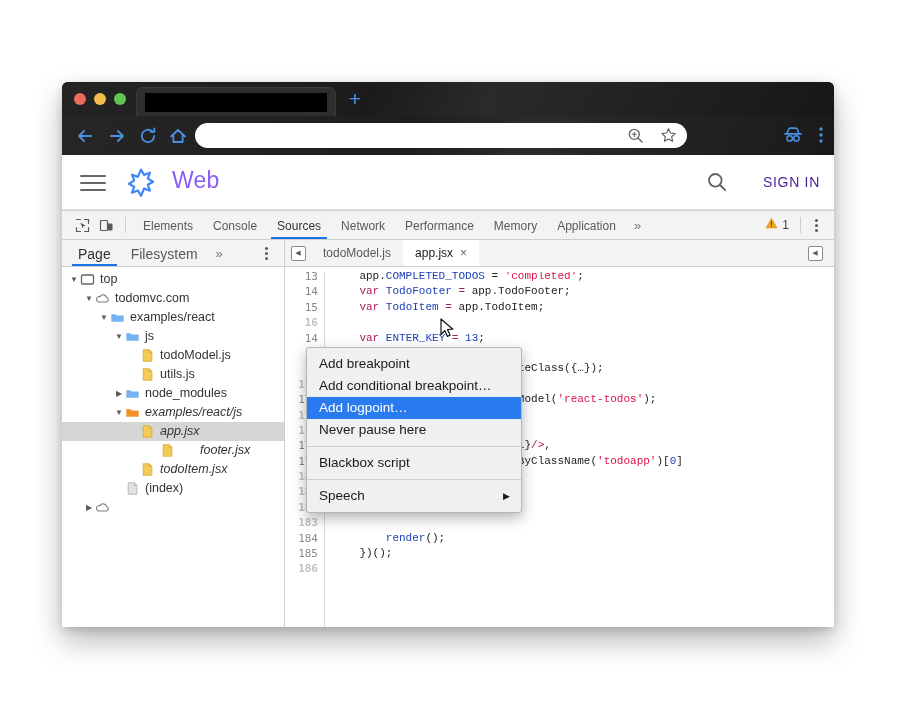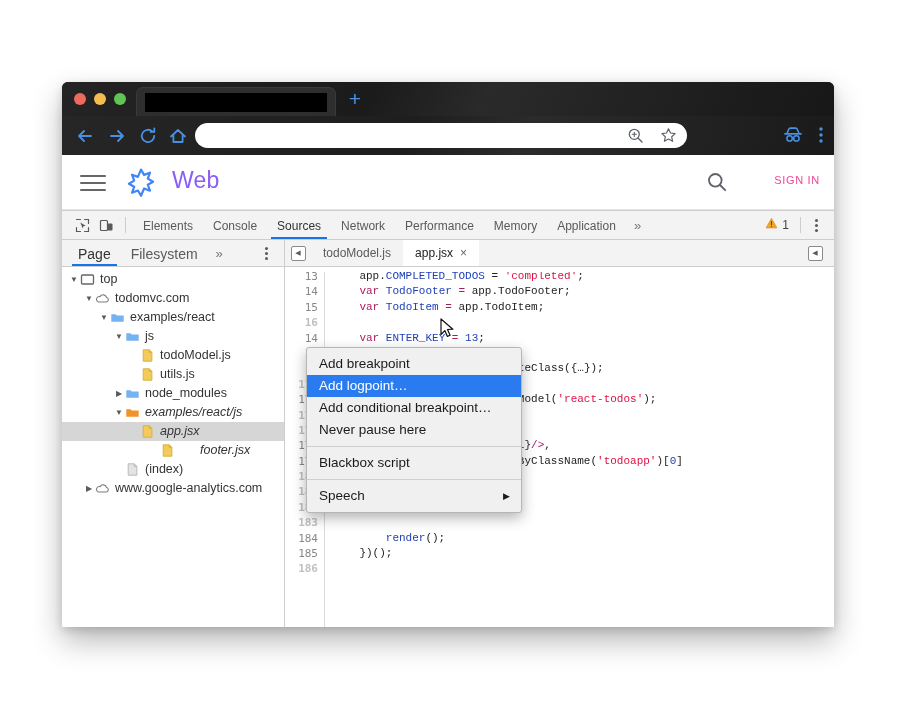--- a/index.html
+++ b/index.html
@@ -84,21 +84,21 @@
   .hamburger { position:absolute; left:18px; top:20px; width:26px; }
   .hamburger span { display:block; height:2px; background:#666; margin-bottom:5px; border-radius:1px; }
   .brand-logo { position:absolute; left:63px; top:12px; width:32px; height:32px; }
   .brand-title {
     position:absolute; left:110px; top:12px;
     font-size:23px; color:#8b5cf6; letter-spacing:0.2px;
   }
   .hdr-search { position:absolute; right:106px; top:16px; width:22px; height:22px; }
   .hdr-signin {
     position:absolute; right:14px; top:19px;
-    font-size:11px; color:#ec4899; letter-spacing:0.7px;
+    font-size:14px; color:#4c1d95; letter-spacing:0.7px;
   }
 
   
   .devtools {
     position:relative;
     height: 418px;
     background:#f3f3f3;
     border-top: 1px solid #cdcdcd;
     display:flex; flex-direction:column;
   }
@@ -457,34 +457,41 @@
                 <span class="tree-label italic">app.jsx</span>
               </div>
               <div class="tree-row" style="padding-left: 66px; gap: 20px;">
                 <span class="twisty"></span>
                 <span class="tree-ico"><svg width="15" height="15" viewBox="0 0 15 15">
                     <path d="M3.2 1.8h6.1l2.6 2.6v8.8H3.2z" fill="#f2cb5b" stroke="#d7ae3a" stroke-width="0.9" stroke-linejoin="round"></path>
                     <path d="M9.3 1.8v2.6h2.6" fill="#e0bb46" stroke="#d7ae3a" stroke-width="0.9" stroke-linejoin="round"></path>
                   </svg></span>
                 <span class="tree-label italic">footer.jsx</span>
               </div>
+              <div class="tree-row" style="padding-left: 66px;">
+                <span class="twisty"></span>
+                <span class="tree-ico"><svg width="15" height="15" viewBox="0 0 15 15">
+                    <path d="M3.2 1.8h6.1l2.6 2.6v8.8H3.2z" fill="#f2cb5b" stroke="#d7ae3a" stroke-width="0.9" stroke-linejoin="round"></path>
+                    <path d="M9.3 1.8v2.6h2.6" fill="#e0bb46" stroke="#d7ae3a" stroke-width="0.9" stroke-linejoin="round"></path>
+                  </svg></span>
+                <span class="tree-label italic">todoItem.jsx</span>
+              </div>
               <div class="tree-row" style="padding-left: 51px;">
                 <span class="twisty"></span>
                 <span class="tree-ico"><svg width="15" height="15" viewBox="0 0 15 15">
                     <path d="M3.2 1.8h6.1l2.6 2.6v8.8H3.2z" fill="#e3e3e3" stroke="#b5b5b5" stroke-width="0.9" stroke-linejoin="round"></path>
                     <path d="M9.3 1.8v2.6h2.6" fill="#cfcfcf" stroke="#b5b5b5" stroke-width="0.9" stroke-linejoin="round"></path>
                   </svg></span>
                 <span class="tree-label">(index)</span>
               </div>
               <div class="tree-row" style="padding-left: 21px;">
                 <span class="twisty">▶</span>
                 <span class="tree-ico"><svg width="15" height="15" viewBox="0 0 15 15">
                     <path d="M3.6 11h7.8a2.3 2.3 0 0 0 .2-4.5A3.6 3.6 0 0 0 5 5.6 2.7 2.7 0 0 0 3.6 11z" fill="#fff" stroke="#7d7d7d" stroke-width="1.1"></path>
                   </svg></span>
-                <span class="tree-label">www.google-analytics.com</span>
               </div>
             </div>
         </div>
 
         <div class="editor-pane">
           <div class="ed-tabbar">
             <div class="ed-sidebtn">
               <span class="sqbtn">◀</span>
             </div>
             <div class="ed-tab">
@@ -521,22 +528,22 @@
                 <div class="blank">182</div>
                 <div class="blank">183</div>
                 <div>184</div>
                 <div>185</div>
                 <div class="blank">186</div>
               </div>
             <div class="code" id="code"><div><span class="plain">    app.</span><span class="id">COMPLETED_TODOS</span><span class="plain"> = </span><span class="str">'completed'</span><span class="plain">;</span></div><div><span class="plain">    </span><span class="kw">var</span><span class="plain"> </span><span class="id">TodoFooter</span><span class="plain"> </span><span class="kw">=</span><span class="plain"> app.TodoFooter;</span></div><div><span class="plain">    </span><span class="kw">var</span><span class="plain"> </span><span class="id">TodoItem</span><span class="plain"> </span><span class="kw">=</span><span class="plain"> app.TodoItem;</span></div><div>&nbsp;</div><div><span class="plain">    </span><span class="kw">var</span><span class="plain"> </span><span class="id">ENTER_KEY</span><span class="plain"> </span><span class="kw">=</span><span class="plain"> </span><span class="num">13</span><span class="plain">;</span></div><div>&nbsp;</div><div><span class="plain">    </span><span class="kw">var</span><span class="plain"> </span><span class="id">TodoApp</span><span class="plain"> </span><span class="kw">=</span><span class="plain"> React.createClass({…});</span></div><div>&nbsp;</div><div><span class="plain">    var model = new app.TodoModel(</span><span class="str">'react-todos'</span><span class="plain">);</span></div><div>&nbsp;</div><div>&nbsp;</div><div><span class="plain">        &lt;TodoApp model={model}</span><span class="punc">/&gt;</span><span class="plain">,</span></div><div><span class="plain">        document.getElementsByClassName(</span><span class="str">'todoapp'</span><span class="plain">)[</span><span class="num">0</span><span class="plain">]</span></div><div>&nbsp;</div><div>&nbsp;</div><div>&nbsp;</div><div>&nbsp;</div><div><span class="plain">        </span><span class="id">render</span><span class="plain">();</span></div><div><span class="plain">    })();</span></div><div>&nbsp;</div></div>
 
             <div class="ctx-menu" id="ctxmenu">
                 <div class="ctx-item"><span>Add breakpoint</span></div>
+                <div class="ctx-item"><span>Add conditional breakpoint…</span></div>
                 <div class="ctx-item hl"><span>Add logpoint…</span></div>
-                <div class="ctx-item"><span>Add conditional breakpoint…</span></div>
                 <div class="ctx-item"><span>Never pause here</span></div>
                 <div class="ctx-div"></div>
                 <div class="ctx-item"><span>Blackbox script</span></div>
                 <div class="ctx-div"></div>
                 <div class="ctx-item"><span>Speech</span><span class="ctx-arrow">▶</span></div>
               </div>
             <svg class="cursor-arrow" width="16" height="22" viewBox="0 0 16 22">
               <path d="M1 1l0 15.5 3.8-3.9 2.6 5.8 2.7-1.2-2.6-5.7 5.4-0.3z" fill="#fff" stroke="#111" stroke-width="1.2" stroke-linejoin="round"></path>
             </svg>
           </div>

